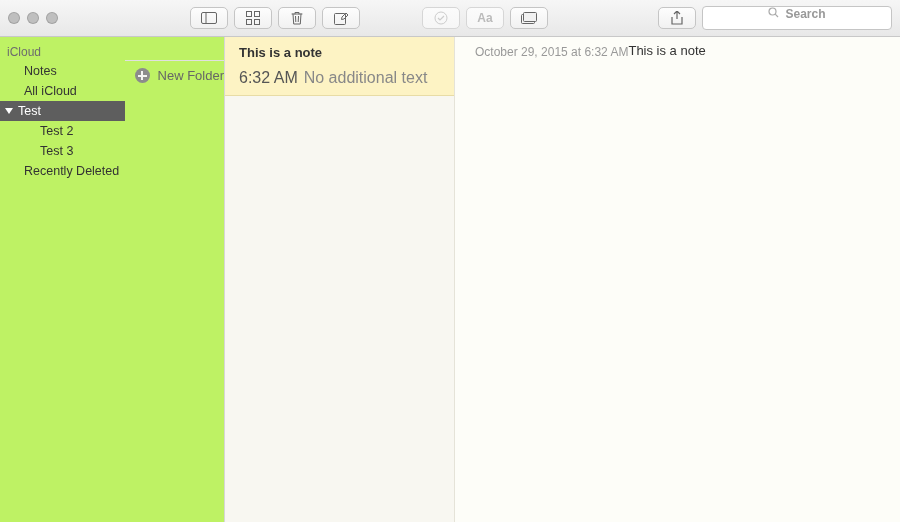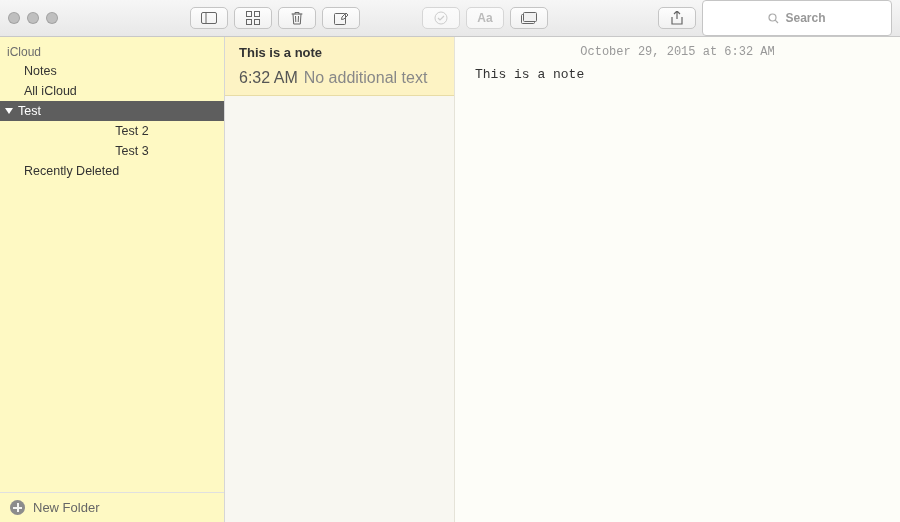--- a/index.html
+++ b/index.html
@@ -29,41 +29,41 @@
   border-radius: 5px;
   display: inline-flex; align-items: center; justify-content: center;
   padding: 0 8px;
   color: #555;
 }
 .tb-btn.disabled { color: #bbb; border-color: #d6d6d6; background: linear-gradient(#fbfbfb,#f6f6f6);}
 .tb-group { display: flex; gap: 6px; }
 .spacer-sm { width: 110px; }
 .spacer-flex { flex: 1; }
 .search {
-  height: 36px; width: 190px;
+  height: 24px; width: 190px;
   background: #fff;
   border: 1px solid #c5c5c5;
   border-radius: 4px;
-  display: flex; align-items: center; justify-content: center;
+  display: flex; justify-content: center;
   color: #999; gap: 6px;
   font-size: 12px;
 }
 
 .main { flex: 1; display: flex; min-height: 0; }
 
 .sidebar {
   width: 225px;
-  background: #fef9c3;
+  background: #bef264;
   border-right: 1px solid #d6d6d6;
-  display: flex; flex-direction: column;
+  display: flex; 
 }
 .sb-list { flex: 1; padding-top: 6px; }
 .sb-header { color: #6d6d6d; font-size: 12px; padding: 2px 8px 2px 7px; }
 .sb-item { height: 20px; display: flex; align-items: center; color: #333; padding-left: 24px; font-size: 12.5px;}
-.sb-item.sub { padding-left: 40px; justify-content: center; }
+.sb-item.sub { padding-left: 40px; }
 .sb-item.selected {
   background: #5e5e5e; color: #fff;
 }
 .sb-item .disclosure {
   width: 0; height: 0; margin-right: 5px; margin-left: -13px;
   border-left: 4px solid transparent; border-right: 4px solid transparent;
   border-top: 6px solid #fff;
 }
 .sb-footer {
   height: 30px; border-top: 1px solid #e0e0e0;
@@ -90,23 +90,22 @@
   background: #fdf3c4;
   border-bottom: 1px solid #e8dca6;
 }
 .note-title { font-weight: 600; color: #333; font-size: 13px; }
 .note-meta { font-size: 16px; color: #888; margin-top: 9px; }
 .note-meta .time { color: #555; margin-right: 6px; }
 
 .editor {
   flex: 1;
   background: #fdfdf8;
-  display: flex; flex-direction: column;
+  display: flex; flex-direction: row;
   padding: 6px 20px;
-  font-family: Liberation Mono, monospace;
 }
 .editor-date { text-align: center; color: #999; font-size: 12px; padding: 2px 0 8px; }
 .editor-body { color: #333; font-size: 13px; }
 
 svg { display: block; }
 </style>
 </head>
 <body>
 
 <div class="titlebar">

